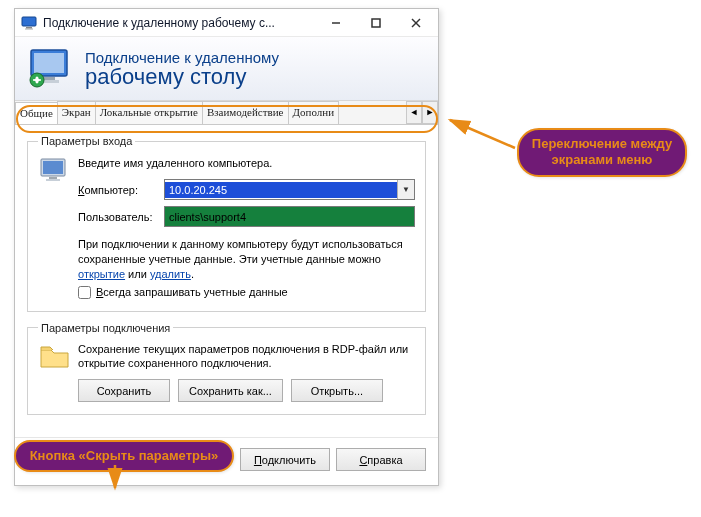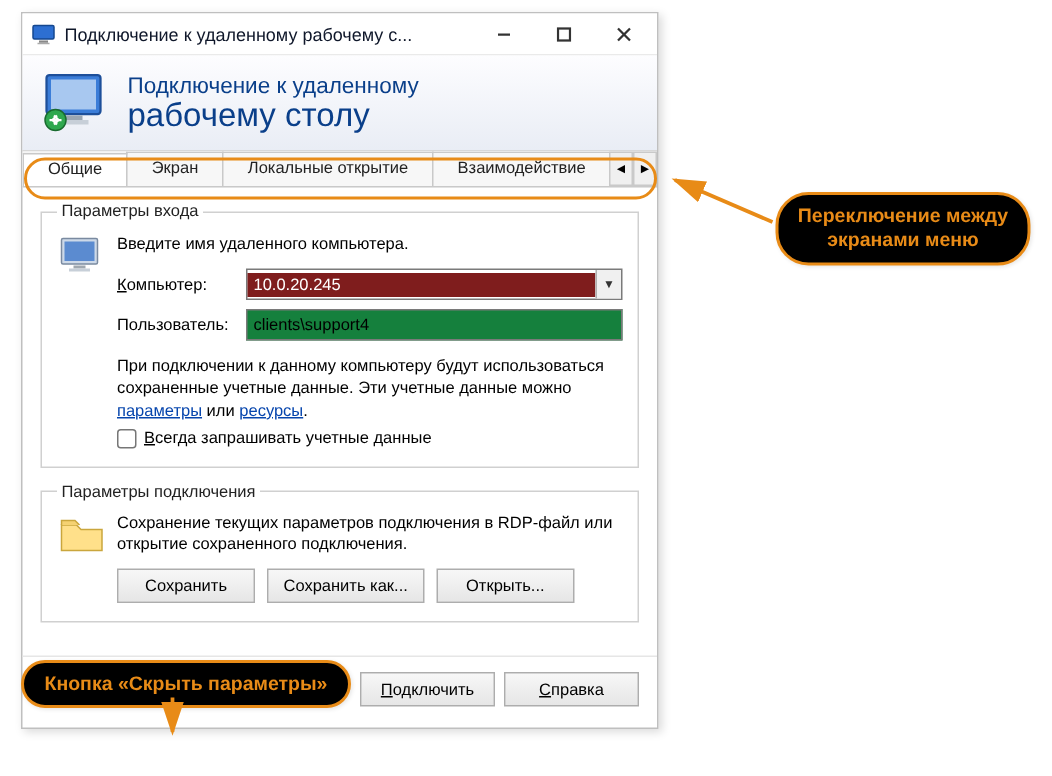--- a/index.html
+++ b/index.html
@@ -67,28 +67,29 @@
   .banner-text .line2 { color: #0a3f8a; font-size: 22px; font-weight: normal; line-height: 1; }
   .tabs-wrap {
     display: flex;
     align-items: stretch;
     border-bottom: 1px solid #c9c9c9;
     background: #f5f5f5;
     height: 24px;
   }
   .tabs { display: flex; flex: 1; overflow: hidden; }
   .tab {
-    padding: 4px 16px;
+    padding: 4px 4px;
     font-size: 11px;
     border: 1px solid #c9c9c9;
     border-bottom: none;
     background: #f7f7f7;
     margin-right: -1px;
     white-space: nowrap;
     color: #222;
+    font-family: Liberation Serif, serif;
   }
   .tab.active {
     background: #fff;
     position: relative;
     top: 1px;
   }
   .tab-scroll {
     display: flex;
   }
   .tab-scroll button {
@@ -135,21 +136,21 @@
     border: 1px solid #7a7a7a;
     height: 21px;
     background: #fff;
   }
   .combo input {
     border: none; outline: none;
     padding: 2px 4px;
     flex: 1;
     font-size: 11px;
     font-family: inherit;
-    background: #7f1d1d;
+    background: #1d4ed8;
     color: #fff;
   }
   .combo .dd {
     width: 17px; height: 19px;
     border-left: 1px solid #b0b0b0;
     display: flex; align-items: center; justify-content: center;
     background: #f0f0f0;
     font-size: 8px;
     color: #333;
   }
@@ -197,21 +198,21 @@
     color: #333;
   }
   .footer-spacer { flex: 1; }
   .footer .btn { min-width: 90px; margin-left: 6px; }
 
   
   .callout {
     position: absolute;
     border: 2px solid #e88b17;
     border-radius: 22px;
-    background: #000000;
+    background: #701a75;
     color: #e88b17;
     font-size: 13px;
     font-weight: 600;
     text-align: center;
     padding: 6px 12px;
     line-height: 1.25;
     box-shadow: 1px 1px 3px rgba(0,0,0,0.1);
   }
   .callout-right { right: 14px; top: 128px; width: 170px; }
   .callout-left { left: 14px; top: 440px; width: 220px; }
@@ -308,21 +309,21 @@
             <div class="combo">
               <input type="text" value="10.0.20.245" style="">
               <div class="dd">▼</div>
             </div>
           </div>
           <div class="form-row">
             <div class="form-label">Пользователь:</div>
             <input class="textfield" type="text" value="clients\support4" style="">
           </div>
           <div class="para">
-            <span>При подключении к данному компьютеру будут использоваться сохраненные учетные данные.  Эти учетные данные можно </span><a href="#">параметры</a><span> или </span><a href="#">ресурсы</a><span>.</span>
+            <span>При подключении к данному компьютеру будут использоваться сохраненные учетные данные.  Эти учетные данные можно </span><a href="#">открытие</a><span> или </span><a href="#">удалить</a><span>.</span>
           </div>
           <div class="chk-row">
             <input type="checkbox" style="">
             <label><u>В</u>сегда запрашивать учетные данные</label>
           </div>
         </div>
       </div>
     </fieldset>
 
     <fieldset>

